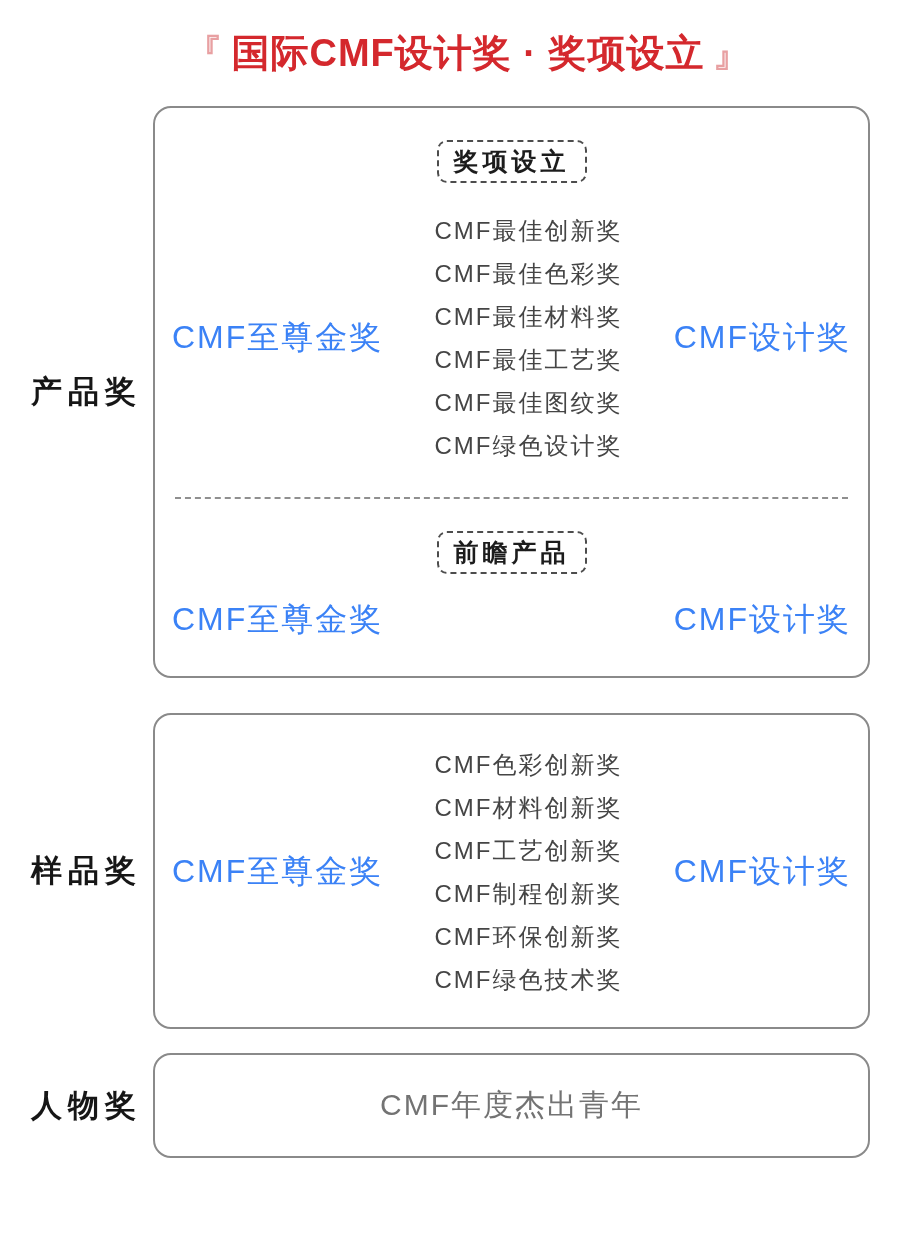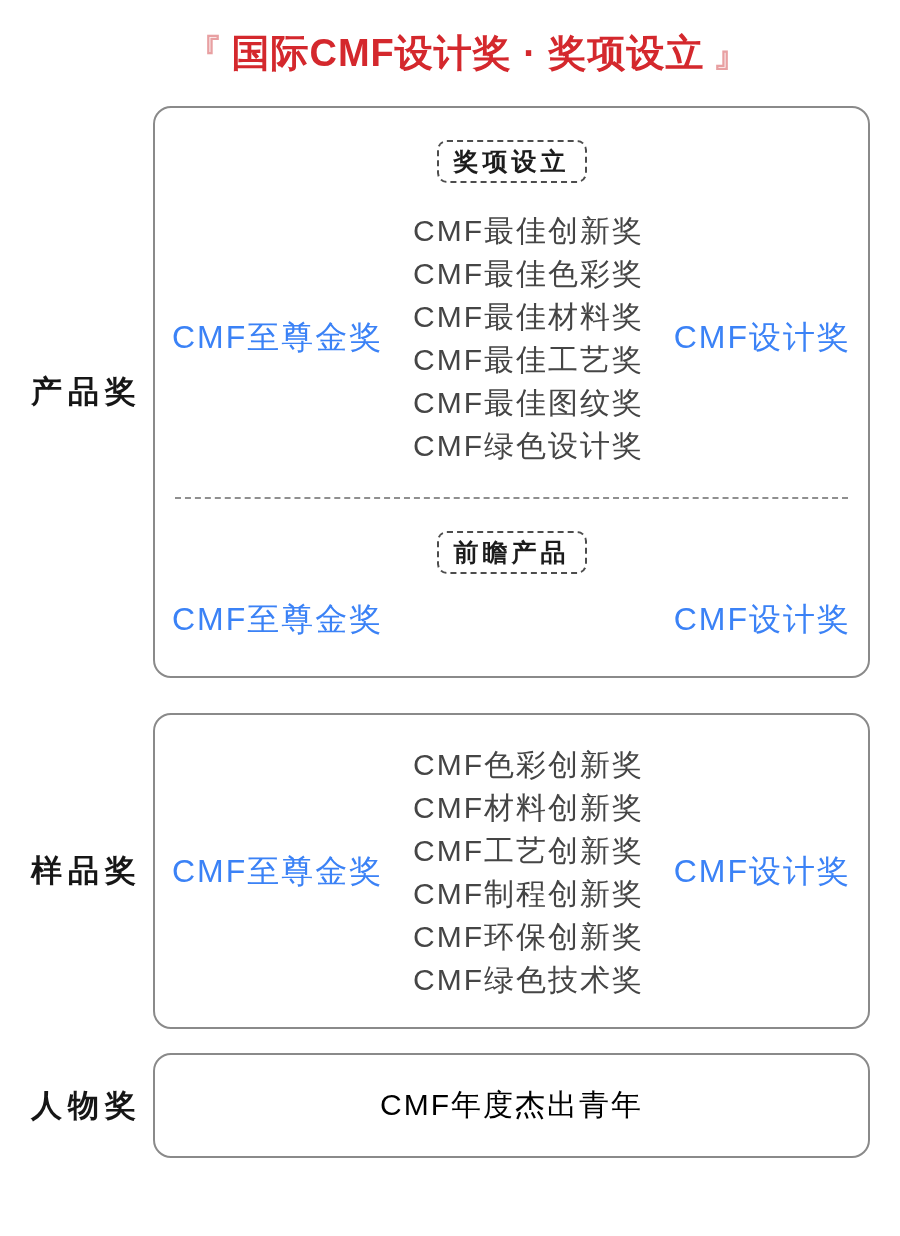--- a/index.html
+++ b/index.html
@@ -48,41 +48,41 @@
   .award-grid { display:flex; align-items:center; }
   .award-grid.g1 { margin-top:26px; }
   .award-grid.g2 { margin:28px 0 26px; }
   .award-side {
     font-size:32px; letter-spacing:2px; color:#3b82f6; white-space:nowrap;
   }
   .award-side.left  { padding-left:17px; }
   .award-side.right { padding-right:17px; }
   .award-list { flex:1; text-align:center; }
   .award-item {
-    font-size:30px; line-height:43px; letter-spacing:2px;
+    font-size:24px; line-height:43px; letter-spacing:2px;
     color:#454545; white-space:nowrap;
   }
 
   .divider {
     border:none; border-top:2px dashed #8f8f8f;
     margin:30px 20px 0 20px; height:0;
   }
 
   .fw-row {
     display:flex; justify-content:space-between; align-items:center;
     padding:24px 17px 34px 17px;
   }
   .fw-row .award-side { padding:0; }
 
   
   .box.person {
     height:105px; display:flex; align-items:center; justify-content:center;
   }
   .person-award {
-    font-size:30px; letter-spacing:2px; color:#000000; white-space:nowrap;
+    font-size:30px; letter-spacing:2px; color:#737373; white-space:nowrap;
   }
 </style>
 </head>
 <body>
 
 <div class="page">
 
   <div class="title-row">
     <span class="bracket left">『</span><span>国际CMF设计奖 · 奖项设立</span><span class="bracket right">』</span>
   </div>

